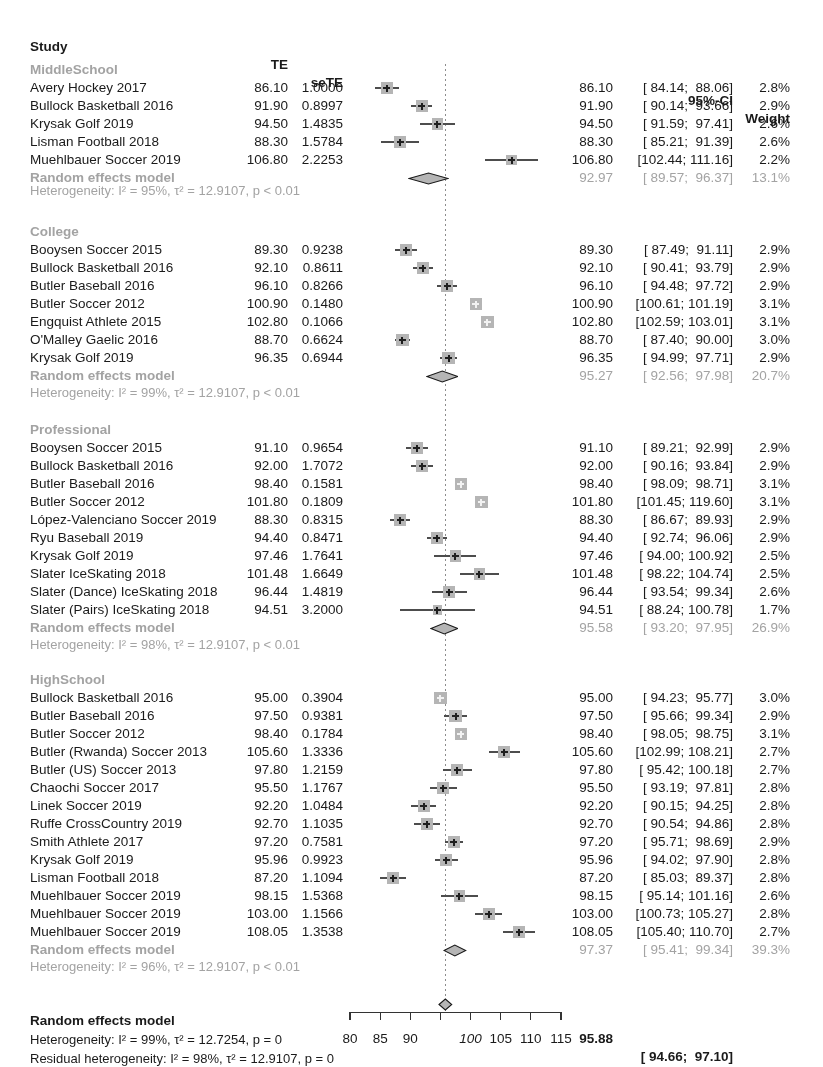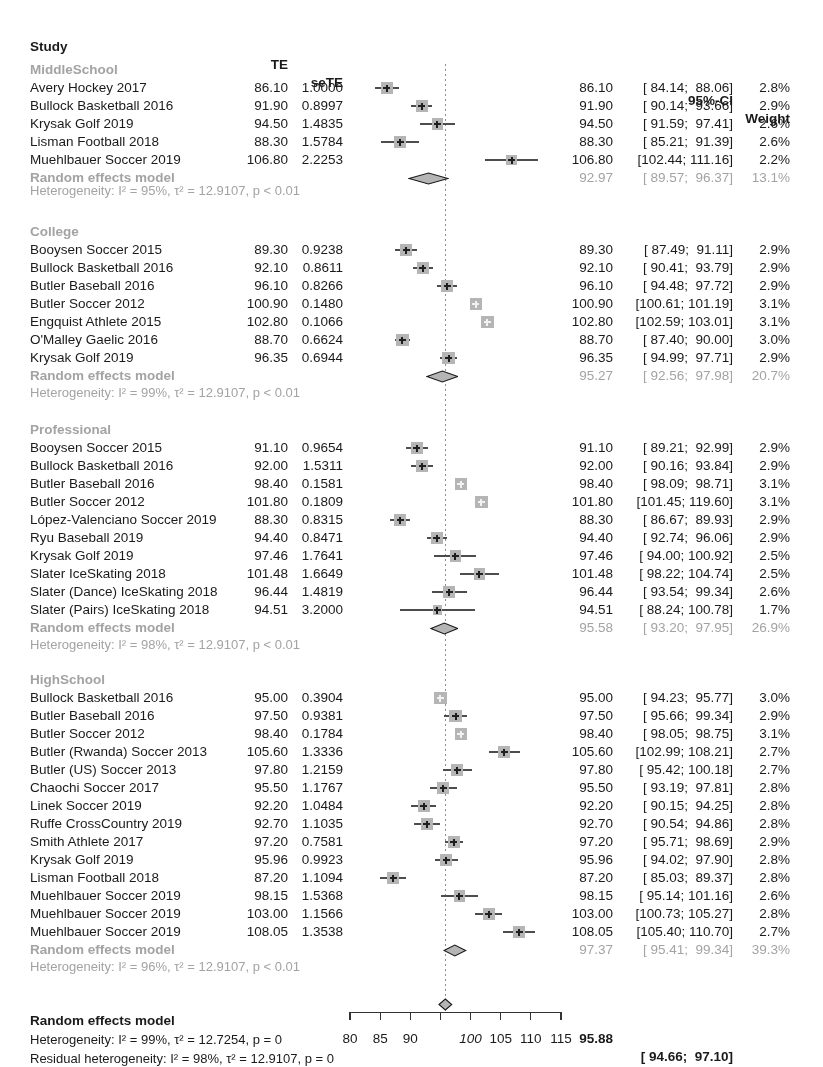--- a/index.html
+++ b/index.html
@@ -245,21 +245,21 @@
     <div class="row" style="top: 259px;"><span class="c-study">Bullock Basketball 2016</span><span class="c-te">92.10</span><span class="c-sete">0.8611</span><span class="c-est">92.10</span><span class="c-ci">[ 90.41;  93.79]</span><span class="c-wt">2.9%</span></div>
     <div class="row" style="top: 277px;"><span class="c-study">Butler Baseball 2016</span><span class="c-te">96.10</span><span class="c-sete">0.8266</span><span class="c-est">96.10</span><span class="c-ci">[ 94.48;  97.72]</span><span class="c-wt">2.9%</span></div>
     <div class="row" style="top: 295px;"><span class="c-study">Butler Soccer 2012</span><span class="c-te">100.90</span><span class="c-sete">0.1480</span><span class="c-est">100.90</span><span class="c-ci">[100.61; 101.19]</span><span class="c-wt">3.1%</span></div>
     <div class="row" style="top: 313px;"><span class="c-study">Engquist Athlete 2015</span><span class="c-te">102.80</span><span class="c-sete">0.1066</span><span class="c-est">102.80</span><span class="c-ci">[102.59; 103.01]</span><span class="c-wt">3.1%</span></div>
     <div class="row" style="top: 331px;"><span class="c-study">O'Malley Gaelic 2016</span><span class="c-te">88.70</span><span class="c-sete">0.6624</span><span class="c-est">88.70</span><span class="c-ci">[ 87.40;  90.00]</span><span class="c-wt">3.0%</span></div>
     <div class="row" style="top: 349px;"><span class="c-study">Krysak Golf 2019</span><span class="c-te">96.35</span><span class="c-sete">0.6944</span><span class="c-est">96.35</span><span class="c-ci">[ 94.99;  97.71]</span><span class="c-wt">2.9%</span></div>
     <div class="row" style="top: 367px;"><span class="c-study b gray">Random effects model</span><span class="c-est gray">95.27</span><span class="c-ci gray">[ 92.56;  97.98]</span><span class="c-wt gray">20.7%</span></div>
     <div class="row het" style="top: 384px;"><span class="c-study gray">Heterogeneity: I² = 99%, τ² = 12.9107, p &lt; 0.01</span></div>
     <div class="row" style="top: 421px;"><span class="c-study b gray">Professional</span></div>
     <div class="row" style="top: 439px;"><span class="c-study">Booysen Soccer 2015</span><span class="c-te">91.10</span><span class="c-sete">0.9654</span><span class="c-est">91.10</span><span class="c-ci">[ 89.21;  92.99]</span><span class="c-wt">2.9%</span></div>
-    <div class="row" style="top: 457px;"><span class="c-study">Bullock Basketball 2016</span><span class="c-te">92.00</span><span class="c-sete">1.5311</span><span class="c-est">92.00</span><span class="c-ci">[ 90.16;  93.84]</span><span class="c-wt">2.9%</span></div>
+    <div class="row" style="top: 457px;"><span class="c-study">Bullock Basketball 2016</span><span class="c-te">92.00</span><span class="c-sete">1.7072</span><span class="c-est">92.00</span><span class="c-ci">[ 90.16;  93.84]</span><span class="c-wt">2.9%</span></div>
     <div class="row" style="top: 475px;"><span class="c-study">Butler Baseball 2016</span><span class="c-te">98.40</span><span class="c-sete">0.1581</span><span class="c-est">98.40</span><span class="c-ci">[ 98.09;  98.71]</span><span class="c-wt">3.1%</span></div>
     <div class="row" style="top: 493px;"><span class="c-study">Butler Soccer 2012</span><span class="c-te">101.80</span><span class="c-sete">0.1809</span><span class="c-est">101.80</span><span class="c-ci">[101.45; 119.60]</span><span class="c-wt">3.1%</span></div>
     <div class="row" style="top: 511px;"><span class="c-study">López-Valenciano Soccer 2019</span><span class="c-te">88.30</span><span class="c-sete">0.8315</span><span class="c-est">88.30</span><span class="c-ci">[ 86.67;  89.93]</span><span class="c-wt">2.9%</span></div>
     <div class="row" style="top: 529px;"><span class="c-study">Ryu Baseball 2019</span><span class="c-te">94.40</span><span class="c-sete">0.8471</span><span class="c-est">94.40</span><span class="c-ci">[ 92.74;  96.06]</span><span class="c-wt">2.9%</span></div>
     <div class="row" style="top: 547px;"><span class="c-study">Krysak Golf 2019</span><span class="c-te">97.46</span><span class="c-sete">1.7641</span><span class="c-est">97.46</span><span class="c-ci">[ 94.00; 100.92]</span><span class="c-wt">2.5%</span></div>
     <div class="row" style="top: 565px;"><span class="c-study">Slater IceSkating 2018</span><span class="c-te">101.48</span><span class="c-sete">1.6649</span><span class="c-est">101.48</span><span class="c-ci">[ 98.22; 104.74]</span><span class="c-wt">2.5%</span></div>
     <div class="row" style="top: 583px;"><span class="c-study">Slater (Dance) IceSkating 2018</span><span class="c-te">96.44</span><span class="c-sete">1.4819</span><span class="c-est">96.44</span><span class="c-ci">[ 93.54;  99.34]</span><span class="c-wt">2.6%</span></div>
     <div class="row" style="top: 601px;"><span class="c-study">Slater (Pairs) IceSkating 2018</span><span class="c-te">94.51</span><span class="c-sete">3.2000</span><span class="c-est">94.51</span><span class="c-ci">[ 88.24; 100.78]</span><span class="c-wt">1.7%</span></div>
     <div class="row" style="top: 619px;"><span class="c-study b gray">Random effects model</span><span class="c-est gray">95.58</span><span class="c-ci gray">[ 93.20;  97.95]</span><span class="c-wt gray">26.9%</span></div>
     <div class="row het" style="top: 636px;"><span class="c-study gray">Heterogeneity: I² = 98%, τ² = 12.9107, p &lt; 0.01</span></div>

